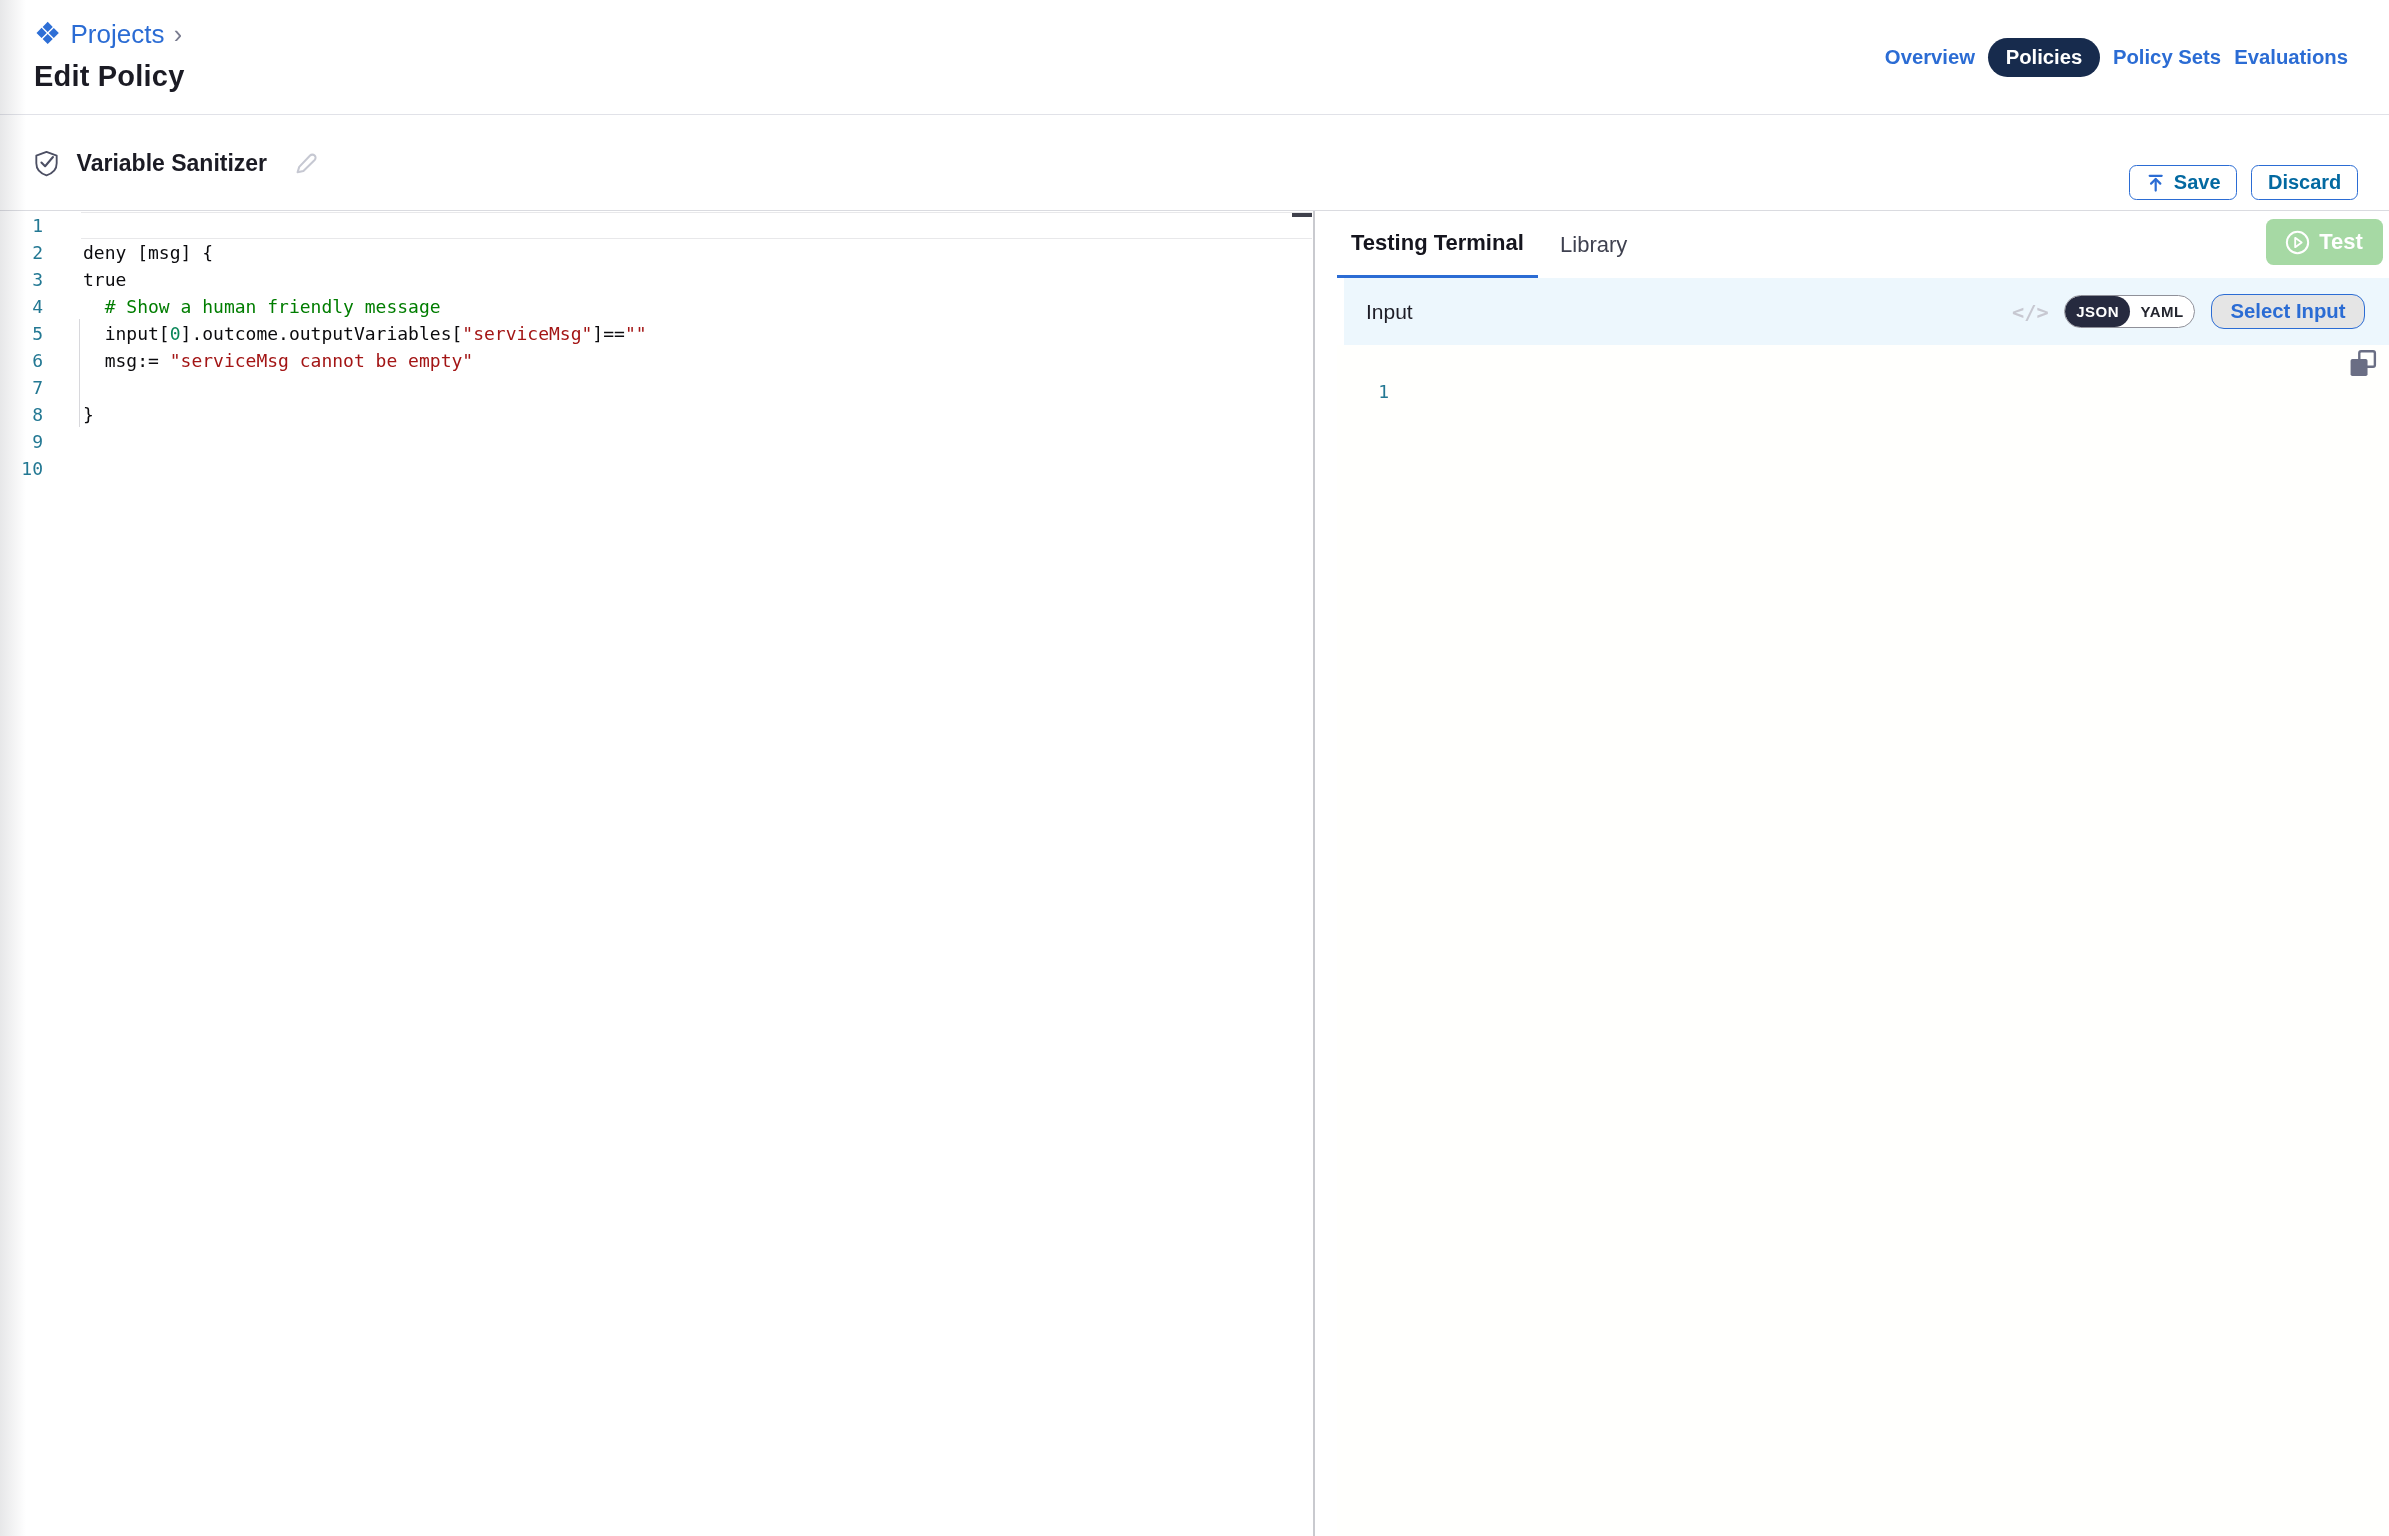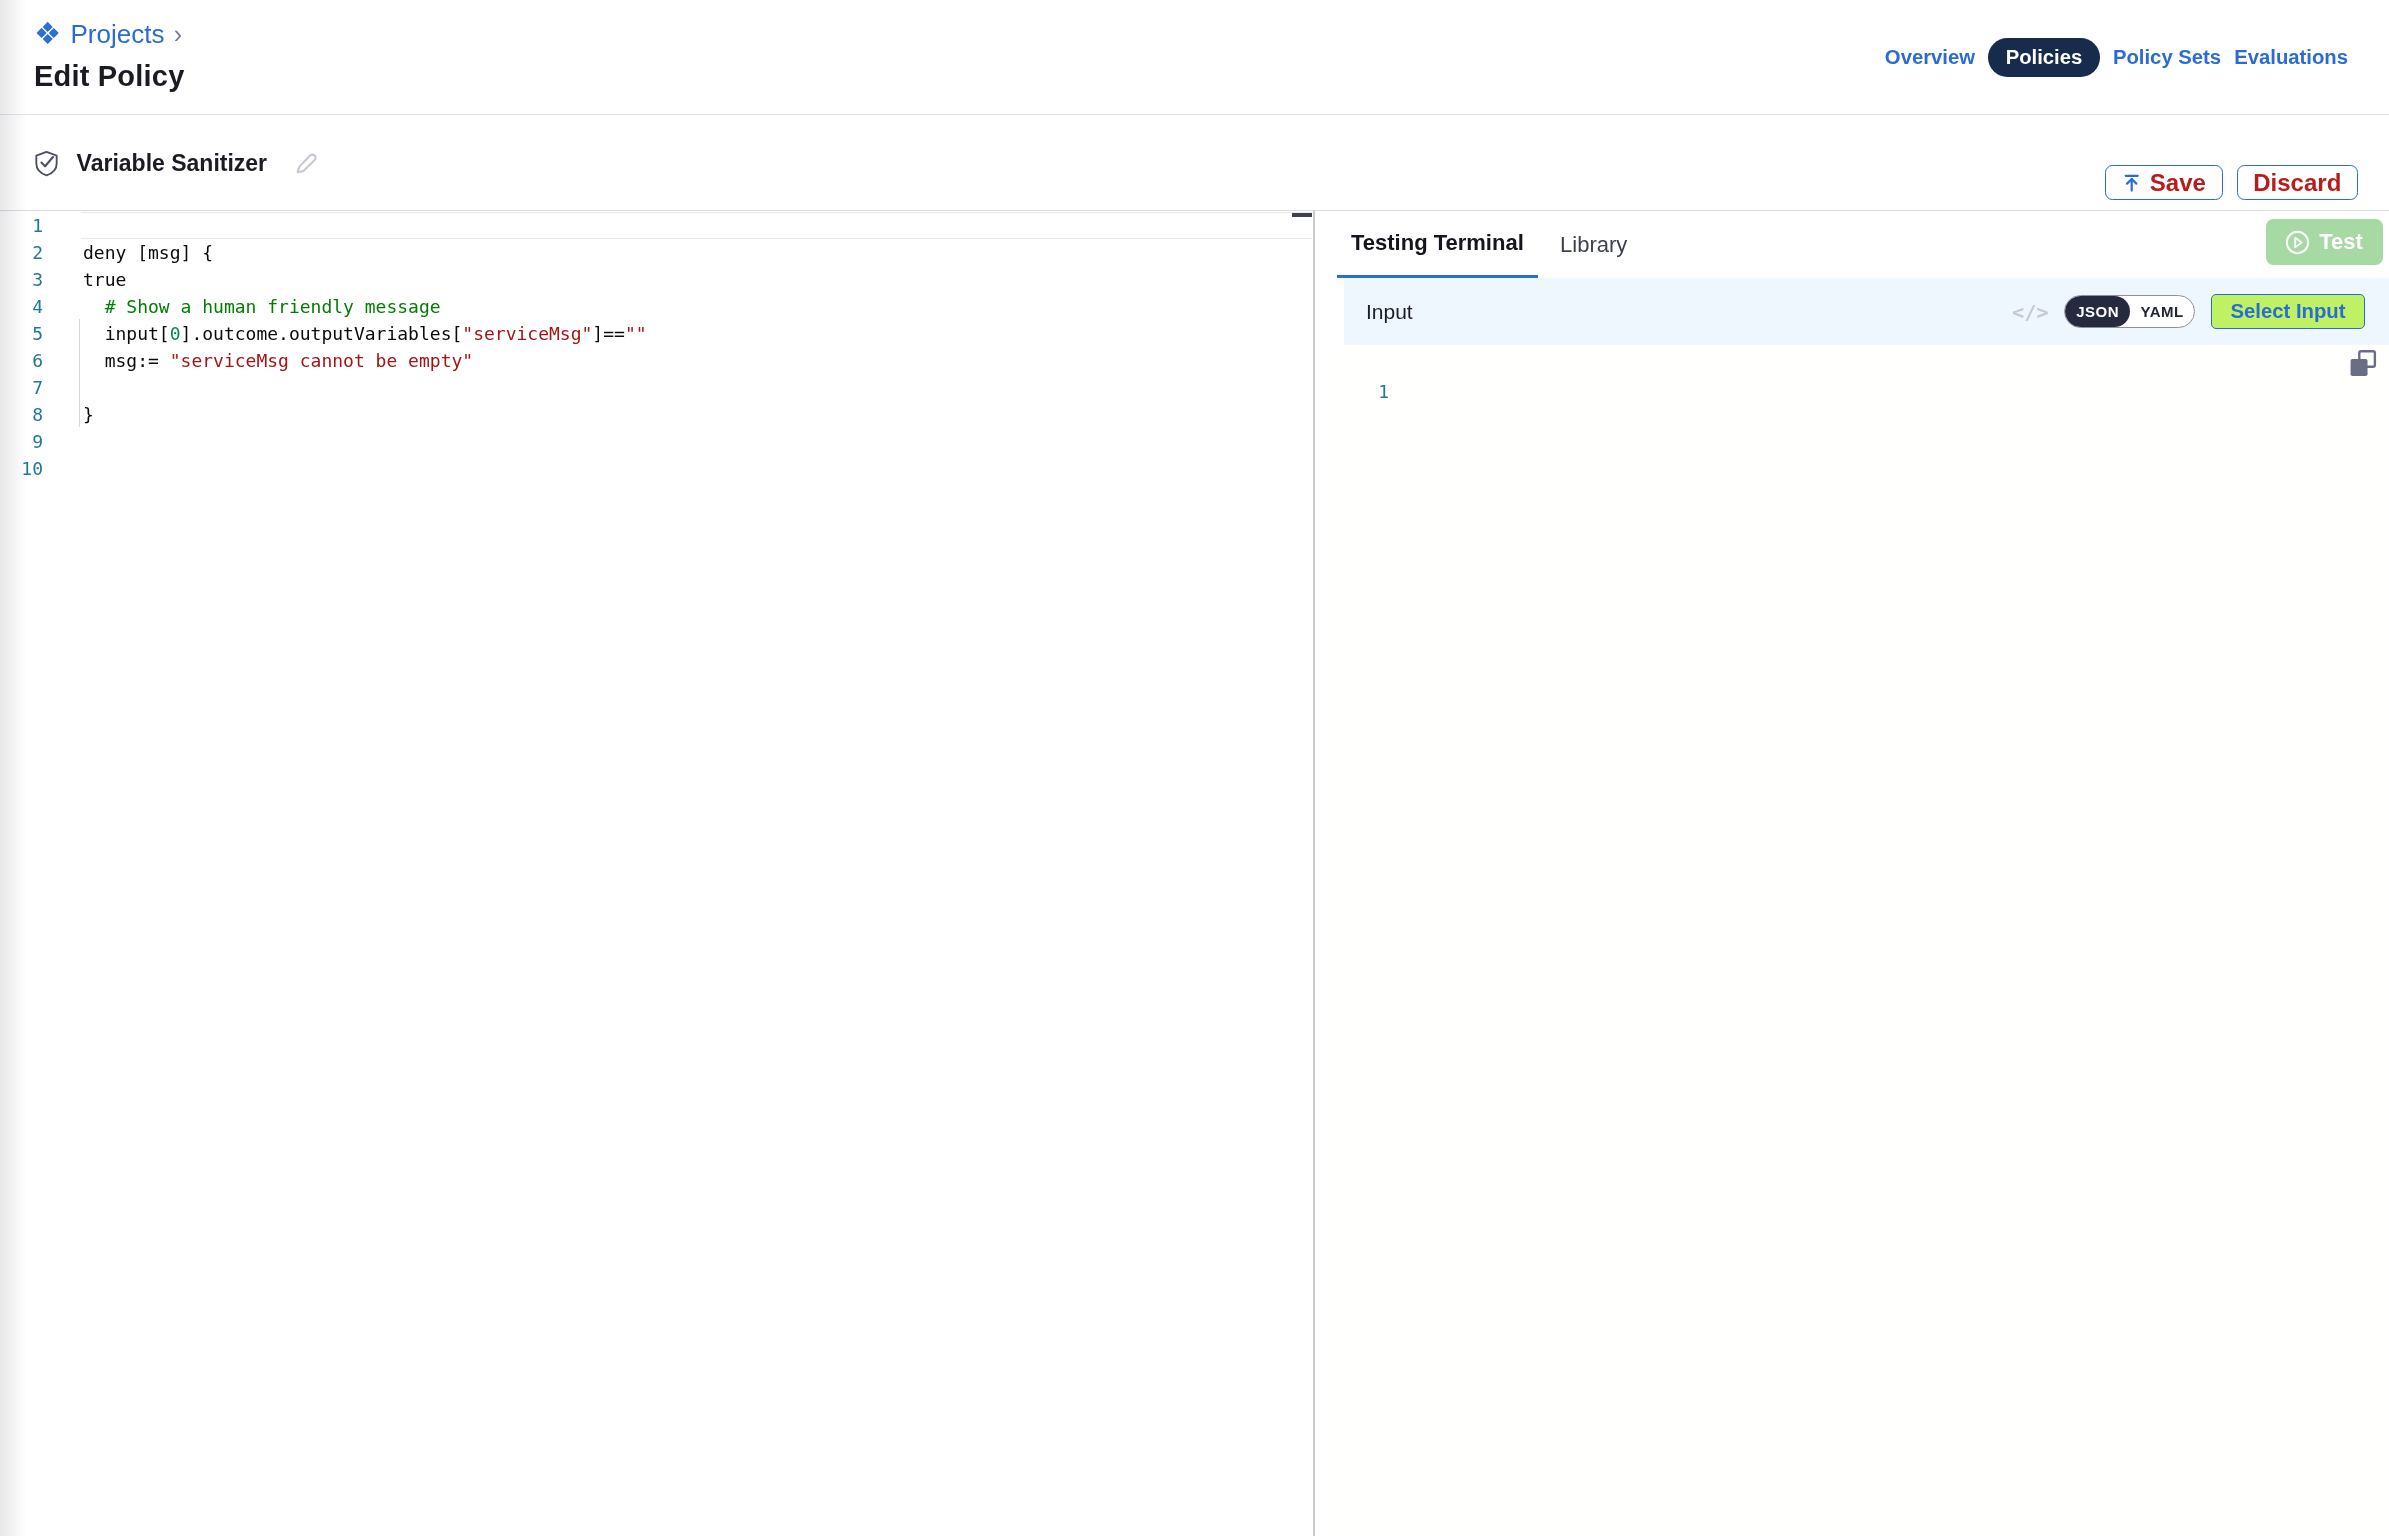--- a/index.html
+++ b/index.html
@@ -29,22 +29,22 @@
     display:flex; align-items:center; padding:0 17.6px; font-size:20.3px; font-weight:700; cursor:pointer; }
 
   
   .toolbar { position:absolute; top:116px; left:0; width:100%; height:95px; background:#fff;
     display:flex; align-items:center; justify-content:space-between; border-bottom:0.9px solid #dadbe0; }
   .toolbar-left { display:flex; align-items:center; gap:17.6px; padding-left:34px; }
   .policy-name { font-size:23px; font-weight:700; color:#1b1b24; }
   .pencil-wrap { margin-left:7.4px; cursor:pointer; display:flex; }
   .toolbar-right { display:flex; align-items:center; gap:14px; margin-right:31px; }
   .btn-outline { display:flex; align-items:center; gap:8.3px; height:35px; padding:0 15.7px;
-    border:1.8px solid #2b6cd4; border-radius:7.4px; background:#fff; color:#b91c1c;
-    font-family:"Liberation Sans",sans-serif; font-size:24px; font-weight:600; cursor:pointer;margin-top:39px; }
+    border:1.8px solid #2b6cd4; border-radius:7.4px; background:#fff; color:#0369a1;
+    font-family:"Liberation Sans",sans-serif; font-size:20px; font-weight:600; cursor:pointer;margin-top:39px; }
 
   
   .code-editor { position:absolute; top:212px; left:0; width:1313px; height:1325px; background:#fff; }
   .current-line { position:absolute; left:81px; top:0; width:1231px; height:27px;
     border-top:0.9px solid #e8e8ea; border-bottom:0.9px solid #e8e8ea; }
   .line-numbers { position:absolute; left:0; top:0; width:43px; text-align:right; }
   .line-num { height:27px; line-height:27px; font-family:"DejaVu Sans Mono",monospace;
     font-size:18px; color:#237893; }
   .code-lines { position:absolute; left:83px; top:0; }
   .code-line { height:27px; line-height:27px; font-family:"DejaVu Sans Mono",monospace;
@@ -71,22 +71,22 @@
     font-family:"Liberation Sans",sans-serif; display:flex; align-items:center; justify-content:center; gap:9.2px; cursor:default; }
   .input-band { height:67px; background:#edf7fd; display:flex; align-items:center; padding:0 24px 0 22px;margin-left:7px; }
   .input-label { font-size:21px; color:#1d1d26; }
   .band-controls { margin-left:auto; display:flex; align-items:center; gap:15.7px; }
   .code-toggle-icon { color:#c7c8d1; font-size:20.3px; font-weight:700; font-family:"DejaVu Sans Mono",monospace; cursor:pointer; }
   .format-toggle { width:131px; height:33px; border:0.9px solid #8f9099; border-radius:16.6px;
     background:#fff; display:flex; overflow:hidden; cursor:pointer; }
   .format-seg { flex:1; display:flex; align-items:center; justify-content:center;
     font-size:15px; font-weight:700; letter-spacing:0.5px; color:#24262f; }
   .format-seg.selected { background:#262a3f; color:#fff; border-radius:16.6px; }
-  .select-input-btn { height:35px; padding:0 18.5px; border:1.8px solid #2b6cd4; border-radius:5px;
-    background:#bef264; color:#2b6cd4; font-size:20.3px; font-weight:700;
+  .select-input-btn { height:35px; padding:0 18.5px; border:1.8px solid #2b6cd4; border-radius:13px;
+    background:#e5e5e5; color:#2b6cd4; font-size:20.3px; font-weight:700;
     font-family:"Liberation Sans",sans-serif; cursor:pointer; }
   .right-editor { position:relative; height:calc(100% - 133px); background:#fffffd; padding-top:33px; }
   .r-line-num { width:52px; text-align:right; font-family:"DejaVu Sans Mono",monospace;
     font-size:18px; line-height:27px; color:#237893; }
   .copy-icon-wrap { position:absolute; top:2.8px; right:10.2px; cursor:pointer; }
   svg { display:block; }
 </style>
 </head>
 <body>
 

